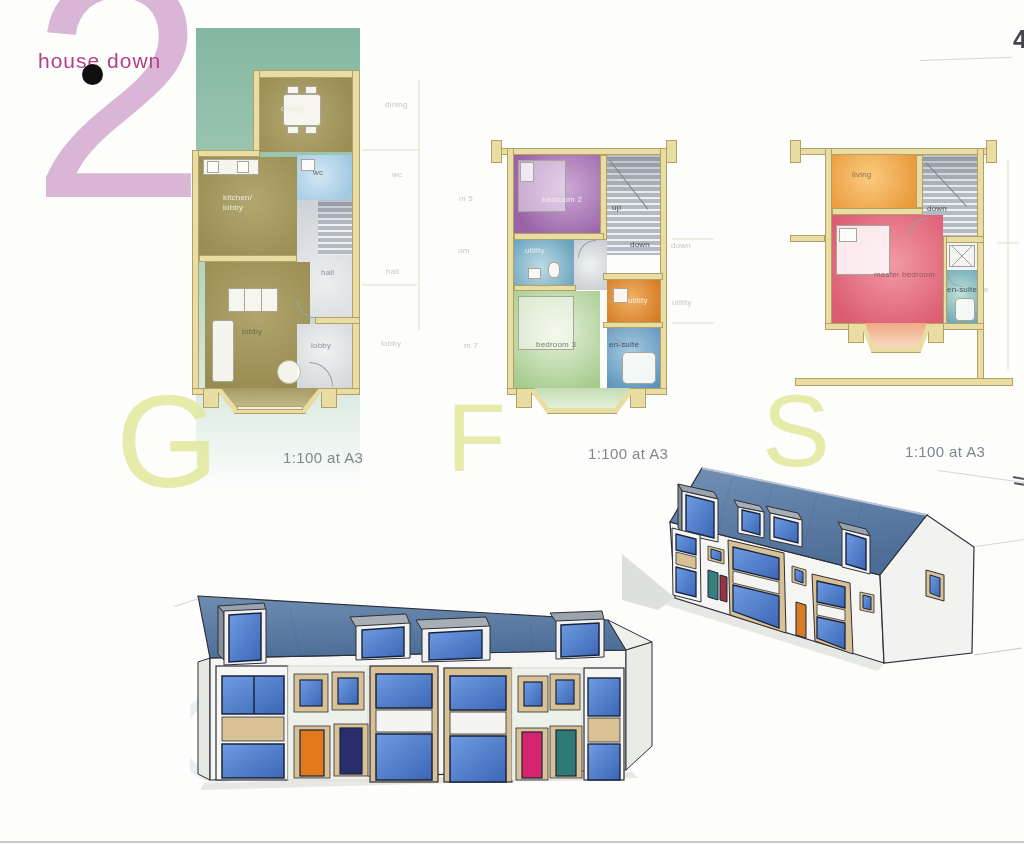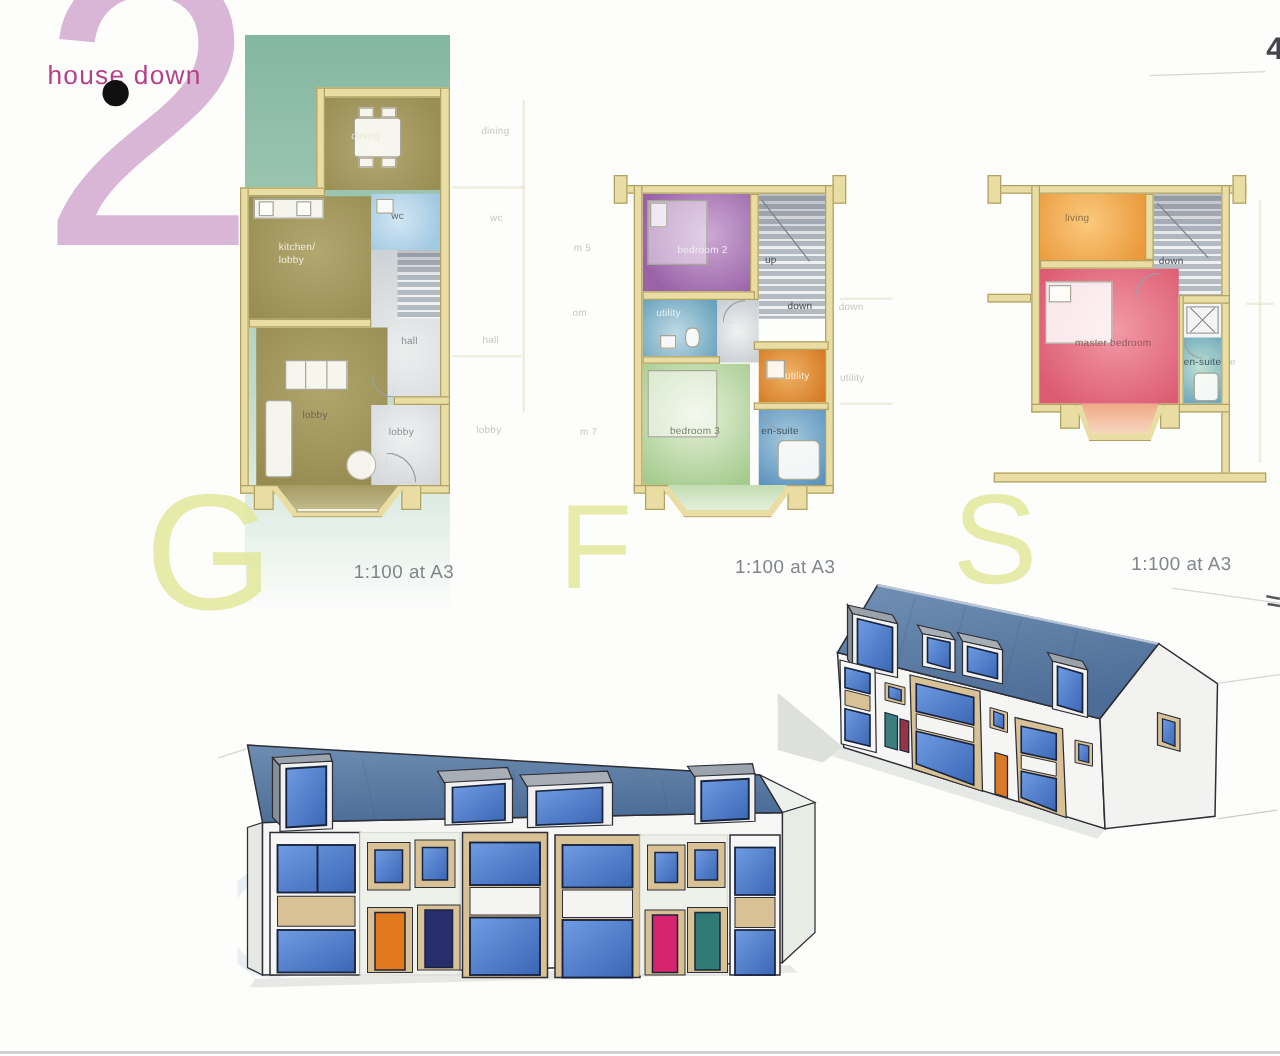--- a/index.html
+++ b/index.html
@@ -189,21 +189,21 @@
     <div class="abs" style="left:159px;top:105px;width:26px;height:22px;border:1px solid #9aa0a6;box-sizing:border-box;
                 background:linear-gradient(45deg,transparent 48%,#9aa0a6 48%,#9aa0a6 52%,transparent 52%),
                            linear-gradient(-45deg,transparent 48%,#9aa0a6 48%,#9aa0a6 52%,transparent 52%);"></div>
     <div class="fix" style="left:165px;top:158px;width:20px;height:23px;border-radius:4px;"></div>
     <div class="abs" style="left:136px;top:22px;width:60px;height:1px;background:#7d828c;transform:rotate(47deg);transform-origin:0 0;"></div>
     <div class="arc" style="left:118px;top:78px;width:20px;height:20px;transform:rotate(90deg);"></div>
     <div class="arc" style="left:157px;top:132px;width:15px;height:15px;"></div>
 
     <div class="lbl" style="left:62px;top:30px;color:#8b7044;">living</div>
     <div class="lbl" style="left:137px;top:64px;color:#4a4f57;">down</div>
-    <div class="lbl" style="left:70px;top:130px;color:#93595f;">master bedroom</div>
+    <div class="lbl" style="left:84px;top:130px;color:#93595f;">master bedroom</div>
     <div class="lbl" style="left:157px;top:145px;color:#41545c;">en-suite</div>
   </div>
   <div class="ghost" style="left:984px;top:285px;">e</div>
   <div class="gline" style="left:997px;top:242px;width:22px;height:2px;"></div>
   <div class="gline" style="left:1007px;top:160px;width:2px;height:210px;"></div>
 
   <div class="faint" style="left:920px;top:60px;width:92px;transform:rotate(-2deg);"></div>
   <div class="faint" style="left:938px;top:470px;width:88px;transform:rotate(8deg);"></div>
   <div class="faint" style="left:975px;top:546px;width:50px;transform:rotate(-8deg);"></div>
   <div class="faint" style="left:174px;top:606px;width:24px;transform:rotate(-18deg);"></div>

